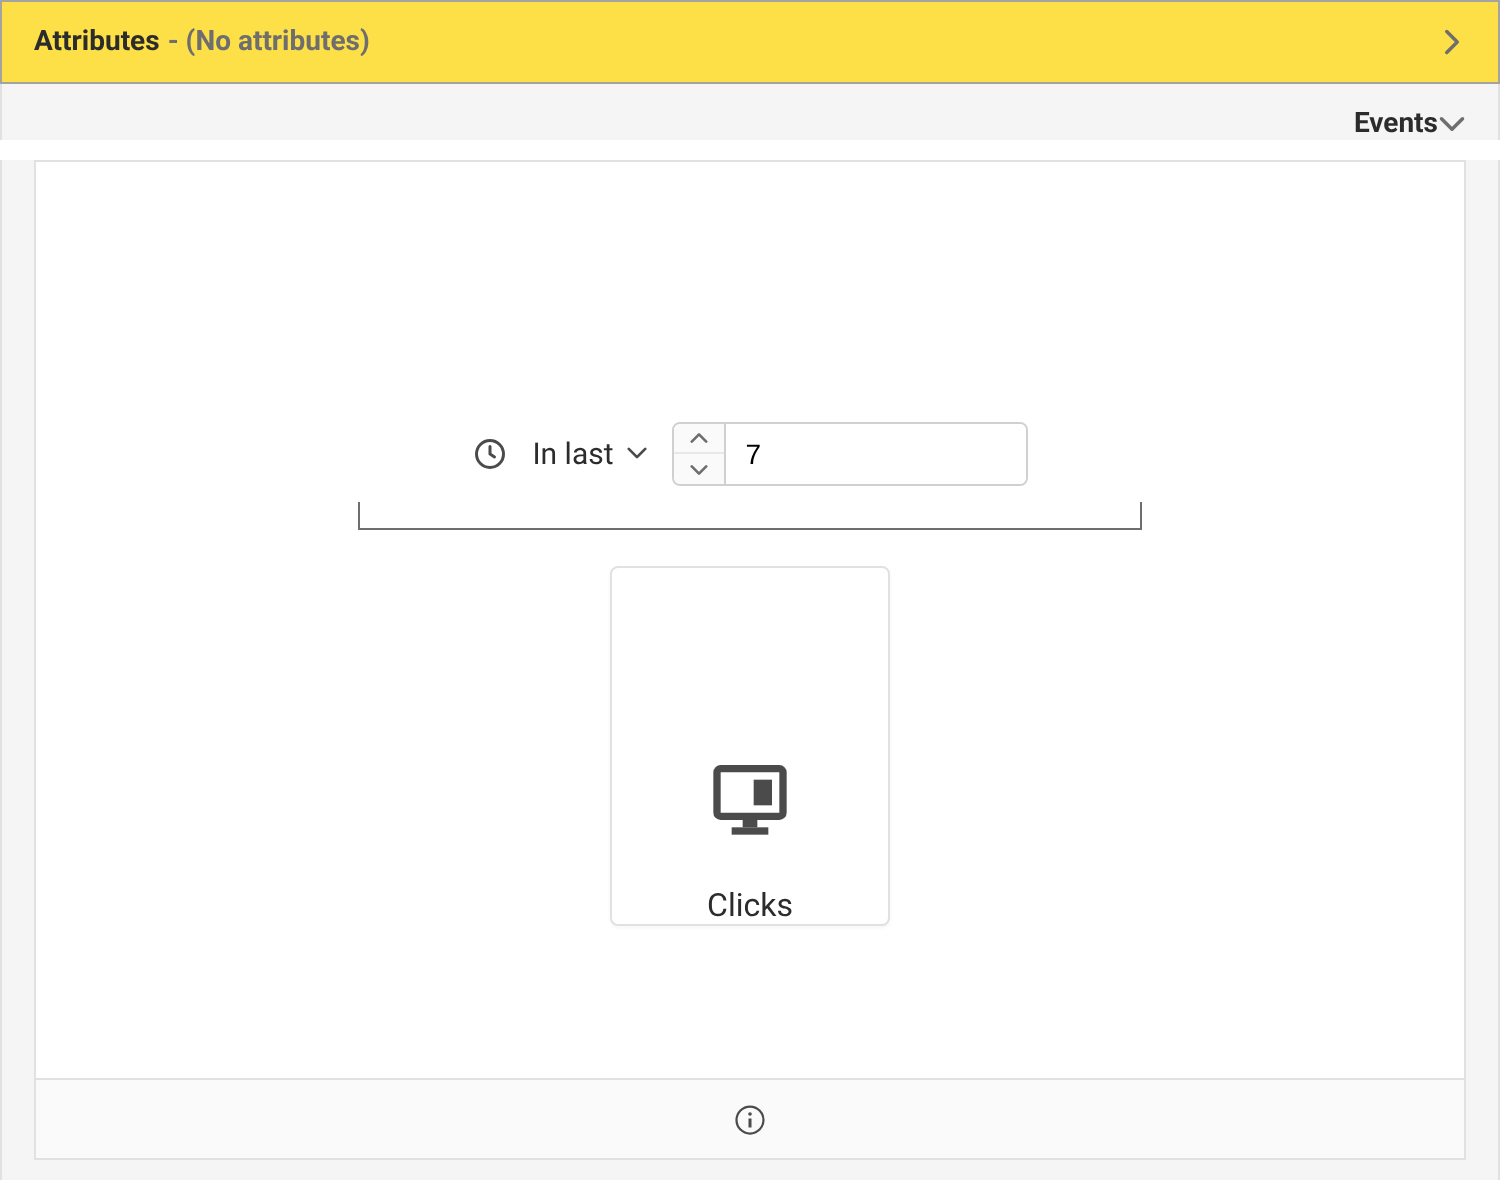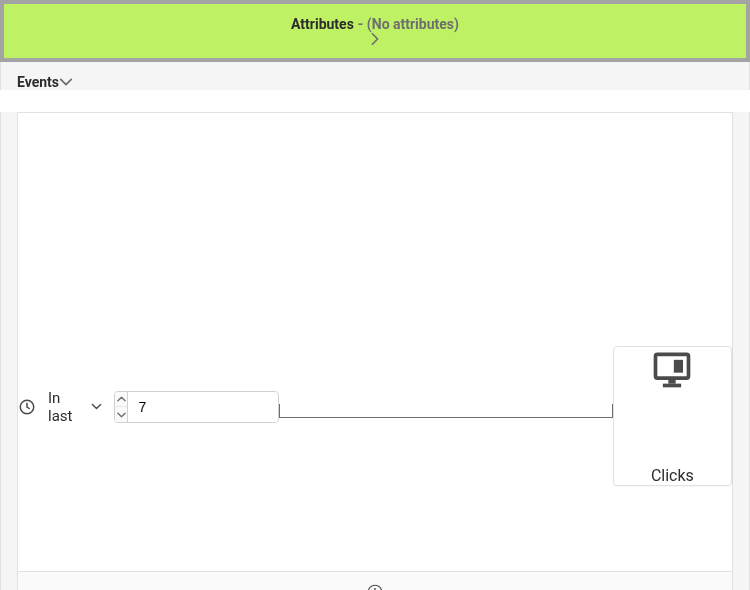--- a/index.html
+++ b/index.html
@@ -10,28 +10,27 @@
     body {
       font-family: -apple-system, BlinkMacSystemFont, "Segoe UI", Roboto, sans-serif;
       font-size: 14px;
       color: #2c2c2c;
       background: #fff;
       width: 750px;
       height: 590px;
       overflow: hidden;
     }
     .panel-header {
-      background: #bef264;
-      border: 4px solid #a3a3a3;
+      background: #fde047;
+      border: 1px solid #a3a3a3;
       padding: 12px 16px;
       display: flex;
       align-items: center;
       justify-content: space-between;
       cursor: pointer;
-      flex-direction: column;
     }
     .panel-title {
       display: flex;
       align-items: baseline;
       gap: 4px;
     }
     .panel-title-main {
       font-weight: 700;
       font-size: 14px;
       color: #2c2c2c;
@@ -44,33 +43,34 @@
     .events-header {
       background: #f5f5f5;
       border-left: 1px solid #e1e1e1;
       border-right: 1px solid #e1e1e1;
       border-bottom: 1px solid #e1e1e1;
       padding: 12px 16px 10px 16px;
     }
     .events-title-row {
       display: flex;
       align-items: center;
-      justify-content: flex-start;
-      margin-bottom: 22px;
+      justify-content: flex-end;
+      margin-bottom: 10px;
     }
     .events-title {
       font-weight: 700;
       font-size: 14px;
     }
     .events-body {
       background: #fff;
       border: 1px solid #e1e1e1;
       margin: 0 0px;
       height: 460px;
       display: flex;
+      flex-direction: column;
       align-items: center;
       padding-top: 130px;
     }
     .events-wrap {
       background: #f5f5f5;
       border-left: 1px solid #e1e1e1;
       border-right: 1px solid #e1e1e1;
       padding: 0 16px 16px 16px;
     }
     .time-range-row {
@@ -140,28 +140,28 @@
       width: 392px;
       height: 14px;
       border-left: 1px solid #6e6e6e;
       border-right: 1px solid #6e6e6e;
       border-bottom: 1px solid #6e6e6e;
       margin-top: 8px;
     }
     .event-card {
       margin-top: 18px;
       width: 140px;
-      height: 140px;
+      height: 180px;
       border: 1px solid #e1e1e1;
       border-radius: 4px;
       background: #fff;
       display: flex;
       flex-direction: column;
       align-items: center;
-      justify-content: space-between;
+      justify-content: flex-end;
       gap: 22px;
       cursor: pointer;
       box-shadow: 0 1px 2px rgba(0,0,0,0.04);
     }
     .event-card-label {
       font-size: 16px;
       color: #2c2c2c;
     }
     .monitor-icon svg {
       width: 44px;

